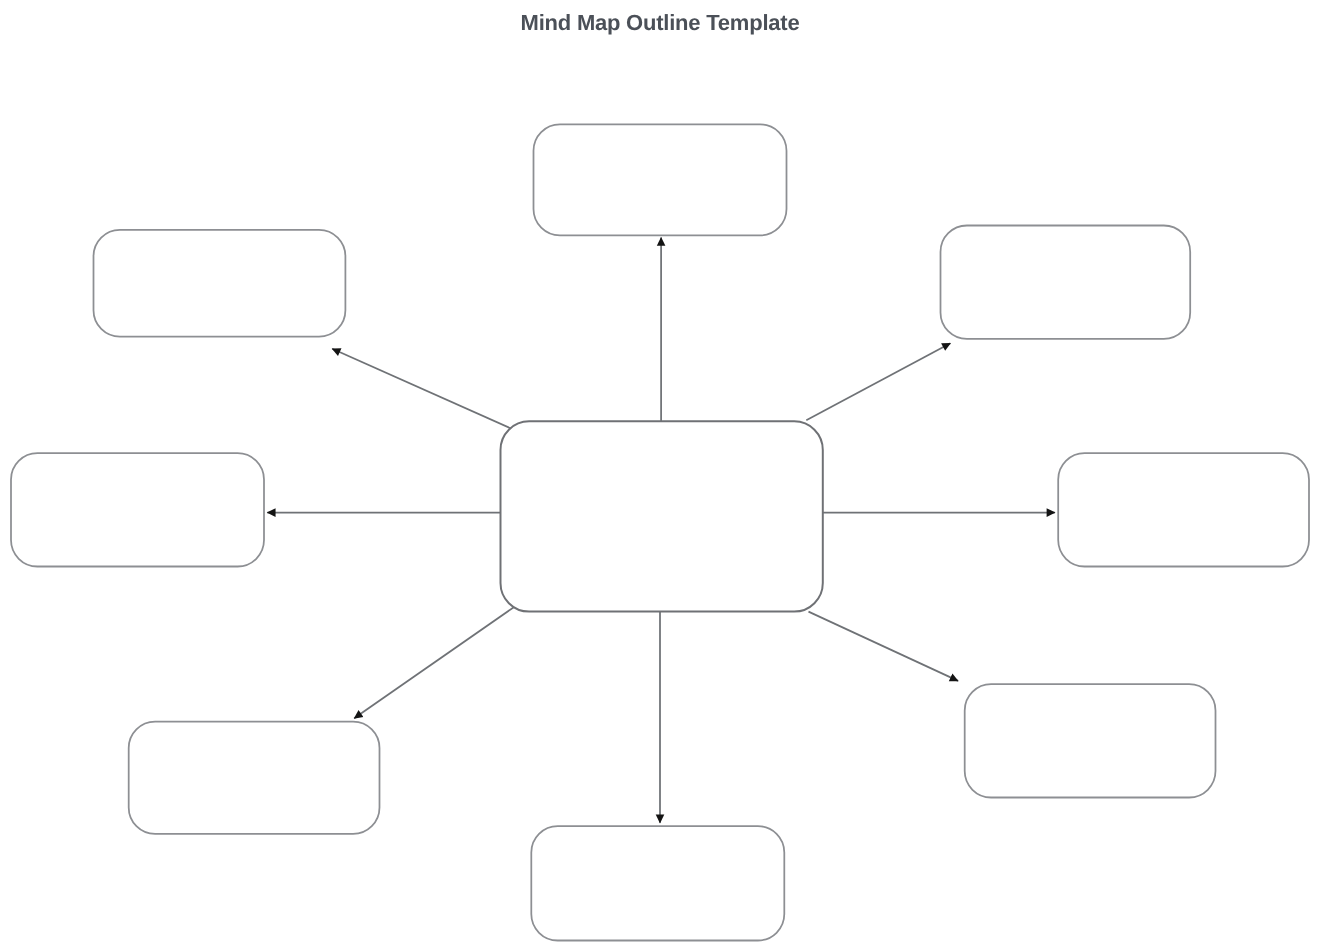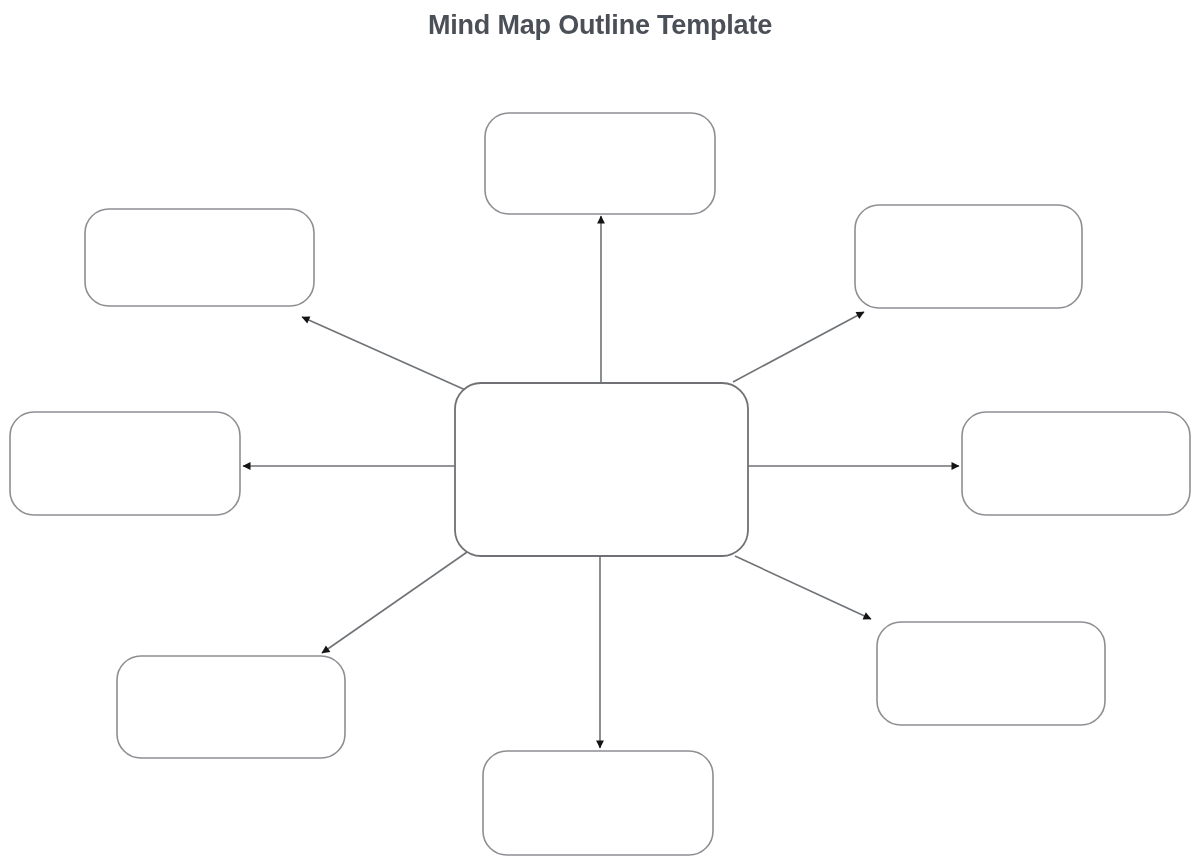--- a/index.html
+++ b/index.html
@@ -21,21 +21,21 @@
     width: 1200px;
     height: 864px;
   }
   #page-title {
     position: absolute;
     left: 0;
     top: 10px;
     width: 1200px;
     text-align: center;
     font-family: "Liberation Sans", sans-serif;
-    font-size: 27px;
+    font-size: 20px;
     font-weight: bold;
     color: #4b5058;
     letter-spacing: -0.2px;
     white-space: nowrap;
   }
   #mindmap-svg {
     position: absolute;
     left: 0;
     top: 0;
   }

